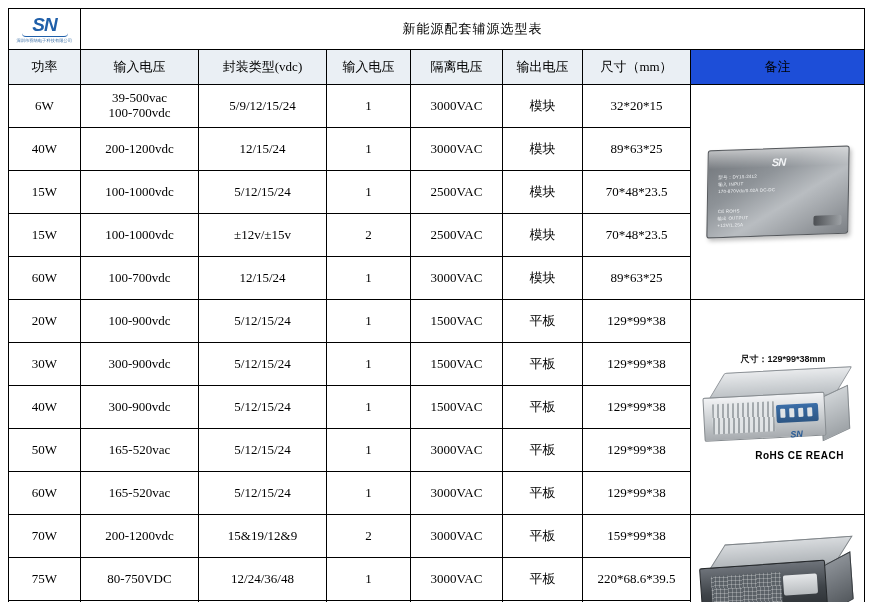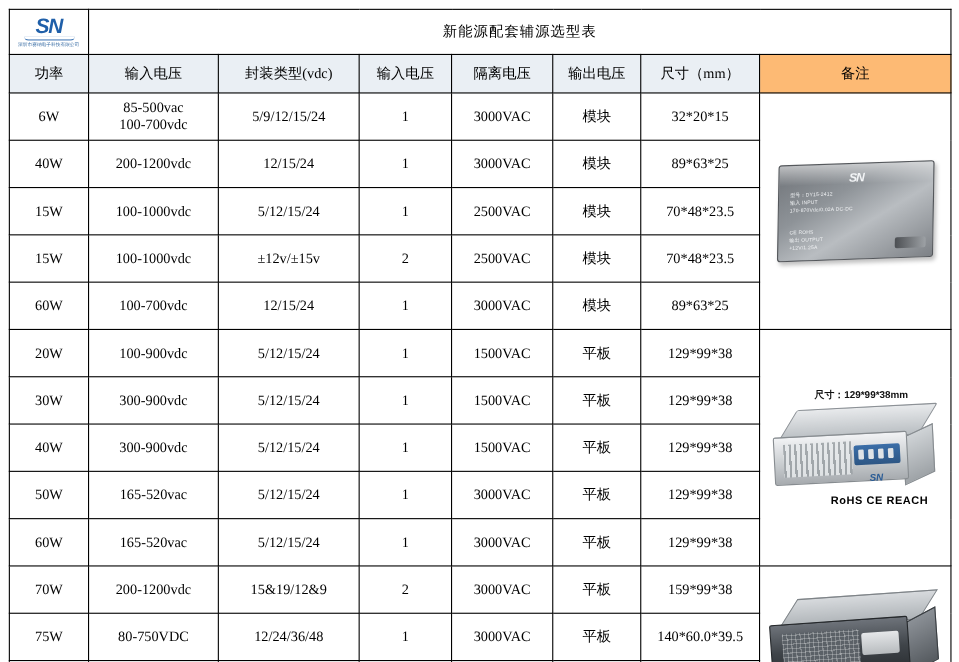--- a/index.html
+++ b/index.html
@@ -59,21 +59,21 @@
     letter-spacing: 1px;
     font-family: "Liberation Sans", sans-serif;
   }
   .header-row td {
     background: #eaeff4;
     height: 30px;
     font-size: 14px;
     font-family: "Liberation Sans", sans-serif;
   }
   .header-row td.remark-cell {
-    background: #fdba74;
+    background: #1d4ed8;
     margin-left: 40px;
   }
   tbody tr.data-row td {
     height: 38px;
   }
   td.size-cell {
     text-align: left;
     padding-left: 6px;
     font-size: 12.5px;
   }
@@ -351,21 +351,21 @@
         <td>输入电压</td>
         <td>隔离电压</td>
         <td>输出电压</td>
         <td>尺寸（mm）</td>
         <td class="remark-cell">备注</td>
       </tr>
 
       <tr class="data-row">
         <td>6W</td>
         <td class="small two-line">
-          <div>85-500vac</div>
+          <div>39-500vac</div>
           <div>100-700vdc</div>
         </td>
         <td>5/9/12/15/24</td>
         <td>1</td>
         <td>3000VAC</td>
         <td>模块</td>
         <td class="size-cell">32*20*15</td>
         <td class="img-cell" rowspan="5">
           <div class="prod-block">
             <div class="brick">
@@ -515,21 +515,21 @@
         </td>
       </tr>
 
       <tr class="data-row">
         <td>75W</td>
         <td>80-750VDC</td>
         <td>12/24/36/48</td>
         <td>1</td>
         <td>3000VAC</td>
         <td>平板</td>
-        <td class="size-cell">140*60.0*39.5</td>
+        <td class="size-cell">220*68.6*39.5</td>
       </tr>
 
       <tr class="data-row">
         <td>100W</td>
         <td>300-1000vdc</td>
         <td>12/15/24/48</td>
         <td>1</td>
         <td>3000VAC</td>
         <td>平板</td>
         <td class="size-cell">159*99*38</td>

